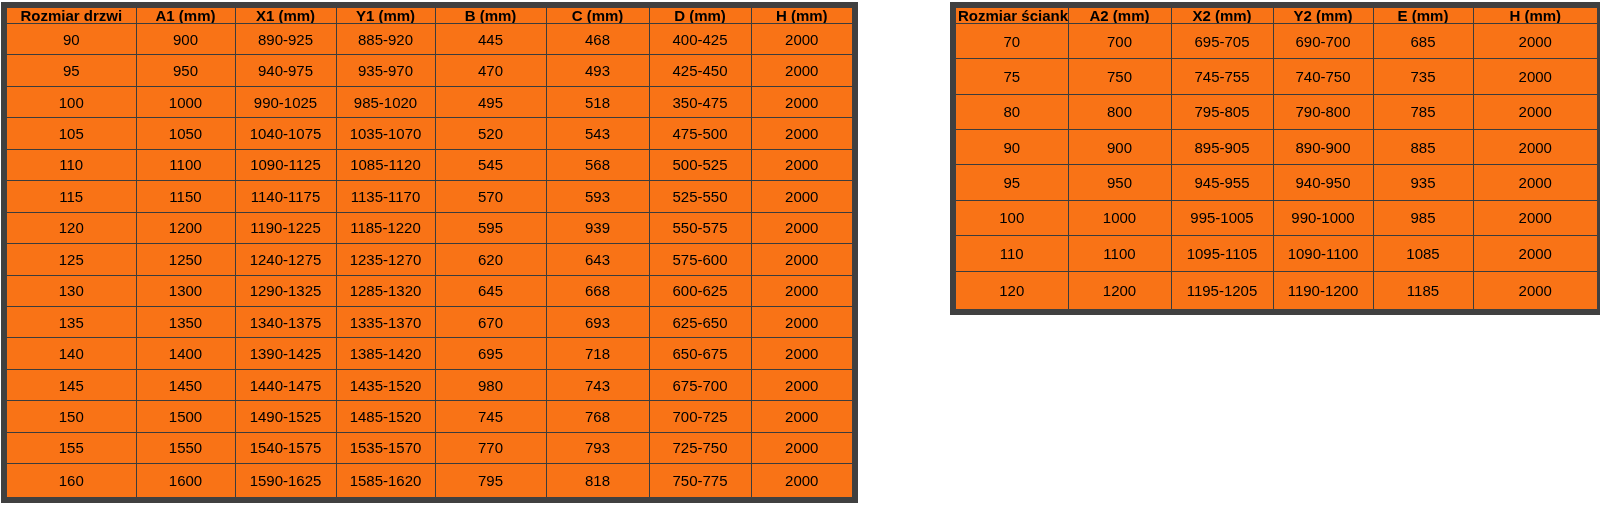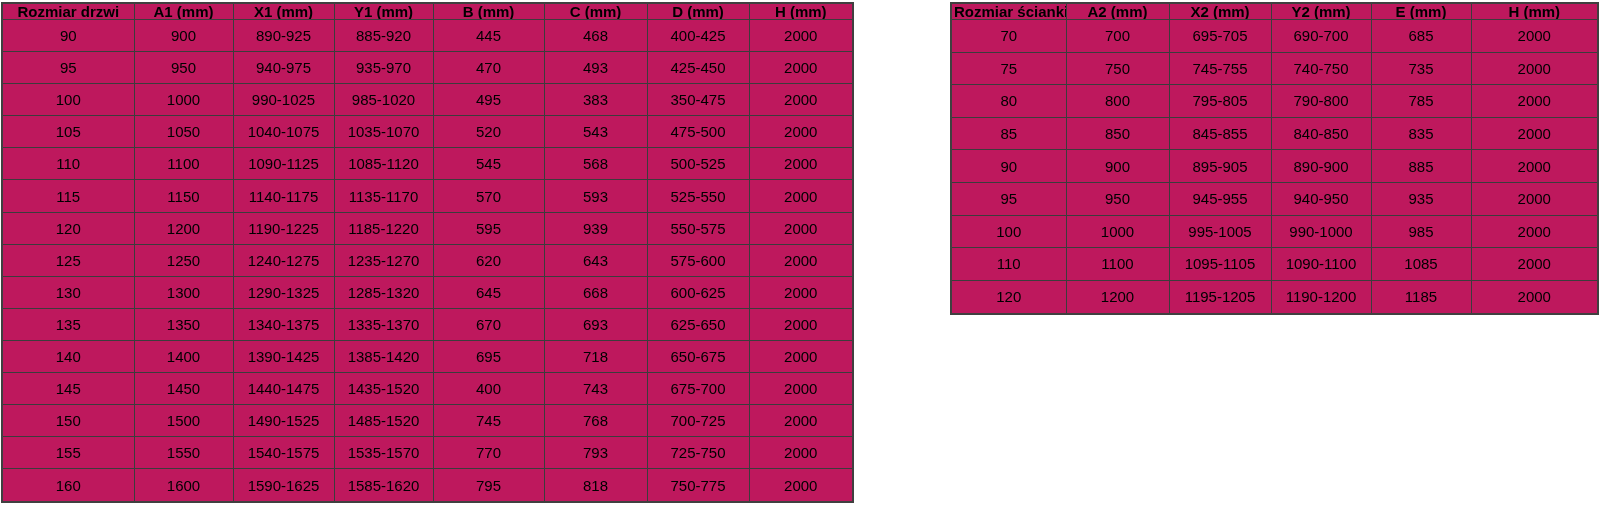--- a/index.html
+++ b/index.html
@@ -12,22 +12,22 @@
     width: 1600px;
     height: 514px;
     background: #ffffff;
     font-family: "Liberation Sans", sans-serif;
     color: #000000;
   }
   table.spec-table {
     position: absolute;
     border-collapse: collapse;
     table-layout: fixed;
-    background: #be185d;
-    border: 2px solid #404040;
+    background: #f97316;
+    border: 6px solid #404040;
   }
   table.spec-table th,
   table.spec-table td {
     border: 1px solid #3c3c3c;
     text-align: center;
     vertical-align: middle;
     padding: 0 2px;
     font-size: 15px;
     line-height: 1;
     color: #000000;
@@ -98,21 +98,21 @@
           <td>493</td>
           <td>425-450</td>
           <td>2000</td>
         </tr>
         <tr>
           <td>100</td>
           <td>1000</td>
           <td>990-1025</td>
           <td>985-1020</td>
           <td>495</td>
-          <td>383</td>
+          <td>518</td>
           <td>350-475</td>
           <td>2000</td>
         </tr>
         <tr>
           <td>105</td>
           <td>1050</td>
           <td>1040-1075</td>
           <td>1035-1070</td>
           <td>520</td>
           <td>543</td>
@@ -187,21 +187,21 @@
           <td>695</td>
           <td>718</td>
           <td>650-675</td>
           <td>2000</td>
         </tr>
         <tr>
           <td>145</td>
           <td>1450</td>
           <td>1440-1475</td>
           <td>1435-1520</td>
-          <td>400</td>
+          <td>980</td>
           <td>743</td>
           <td>675-700</td>
           <td>2000</td>
         </tr>
         <tr>
           <td>150</td>
           <td>1500</td>
           <td>1490-1525</td>
           <td>1485-1520</td>
           <td>745</td>
@@ -270,28 +270,20 @@
         </tr>
         <tr>
           <td>80</td>
           <td>800</td>
           <td>795-805</td>
           <td>790-800</td>
           <td>785</td>
           <td>2000</td>
         </tr>
         <tr>
-          <td>85</td>
-          <td>850</td>
-          <td>845-855</td>
-          <td>840-850</td>
-          <td>835</td>
-          <td>2000</td>
-        </tr>
-        <tr>
           <td>90</td>
           <td>900</td>
           <td>895-905</td>
           <td>890-900</td>
           <td>885</td>
           <td>2000</td>
         </tr>
         <tr>
           <td>95</td>
           <td>950</td>

